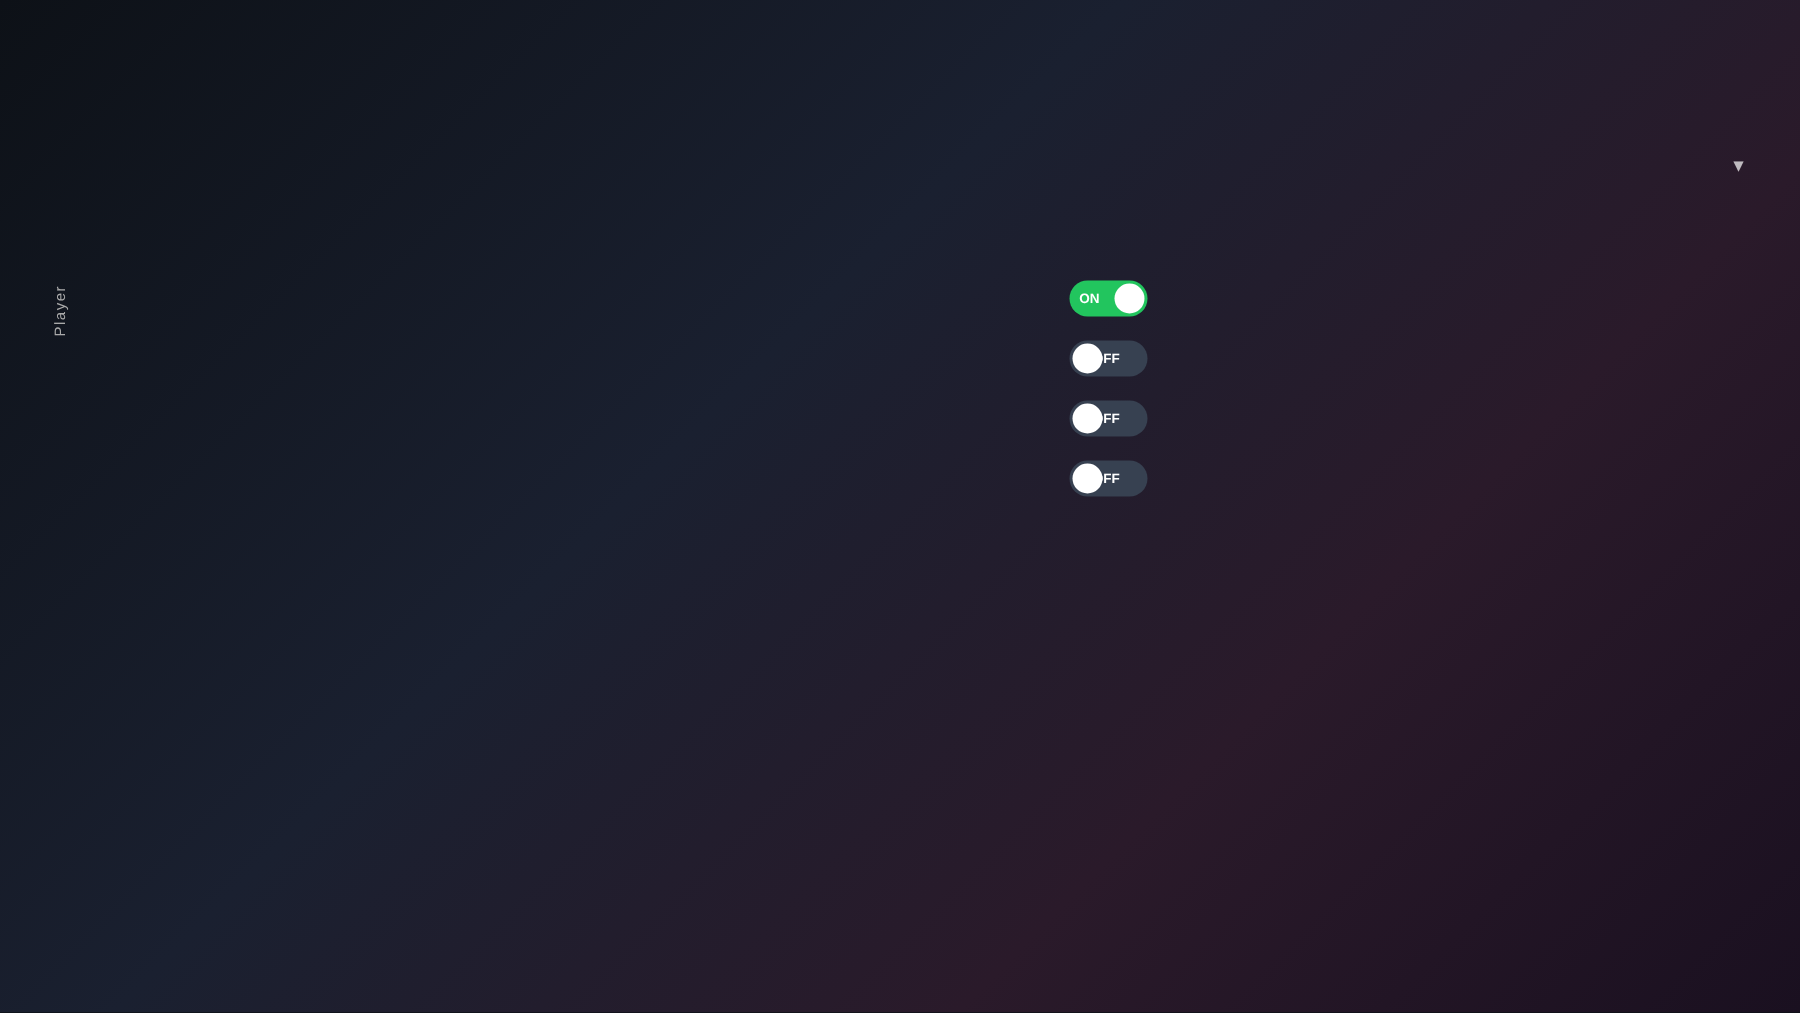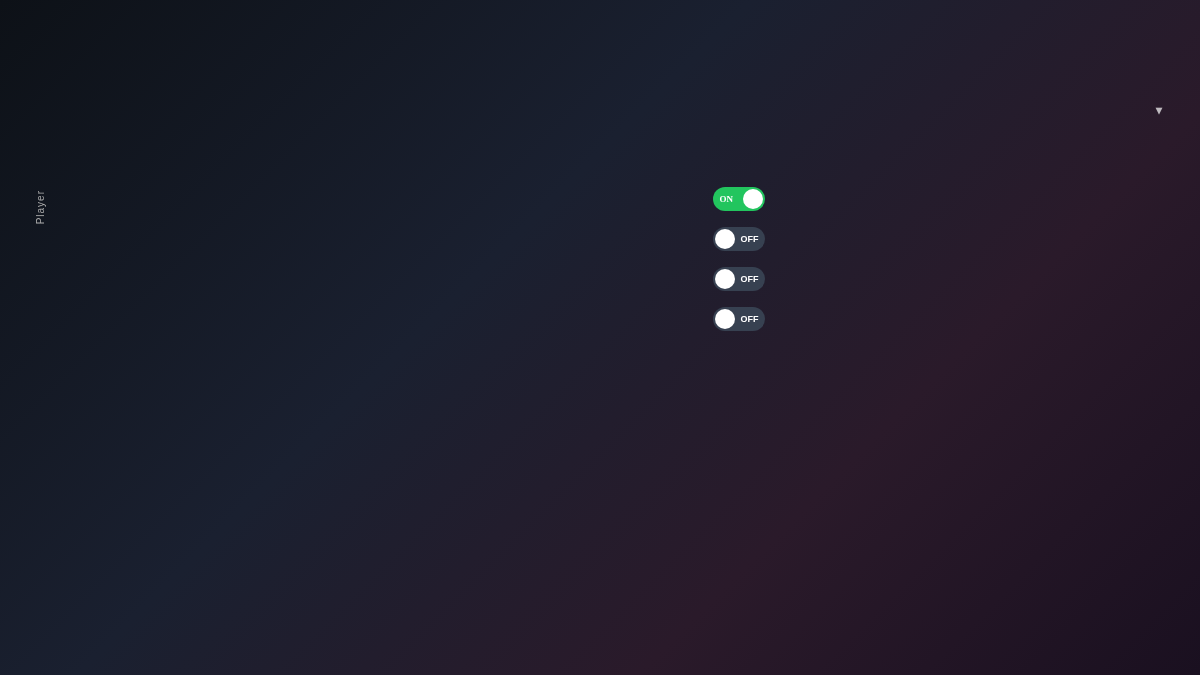--- a/index.html
+++ b/index.html
@@ -402,21 +402,20 @@
       cursor: pointer;
       display: flex;
       align-items: center;
       padding: 2px;
       flex-shrink: 0;
       position: relative;
     }
 
     .toggle-switch.on {
       background: #22c55e;
-      font-family: Liberation Serif, serif;
     }
 
     .toggle-switch.off {
       background: #374151;
     }
 
     .toggle-knob {
       width: 20px;
       height: 20px;
       border-radius: 50%;
@@ -429,21 +428,21 @@
     .toggle-switch.off .toggle-knob { left: 2px; }
 
     .toggle-label {
       font-size: 9px;
       font-weight: 700;
       position: absolute;
       color: #fff;
     }
 
     .toggle-switch.on .toggle-label { left: 7px; }
-    .toggle-switch.off .toggle-label { right: 6px; }
+    .toggle-switch.off .toggle-label { right: 18px; }
 
     
     .key-badge {
       background: rgba(255,255,255,0.1);
       border: 1px solid rgba(255,255,255,0.2);
       border-radius: 4px;
       padding: 2px 7px;
       font-size: 10px;
       color: #aaa;
       font-family: monospace;

